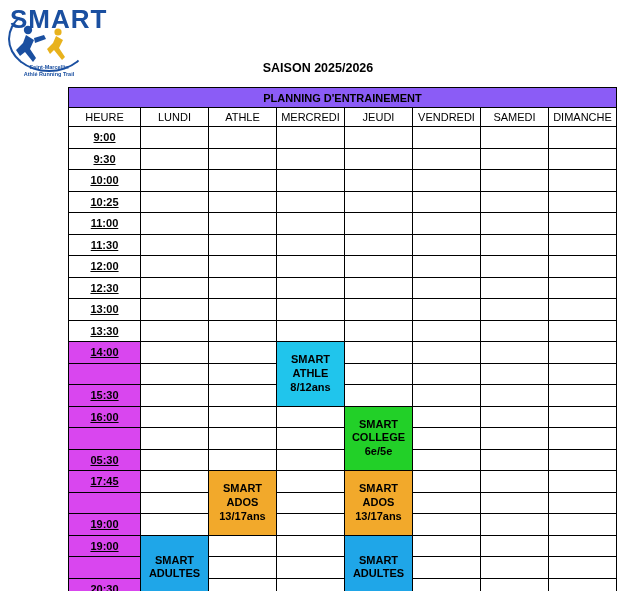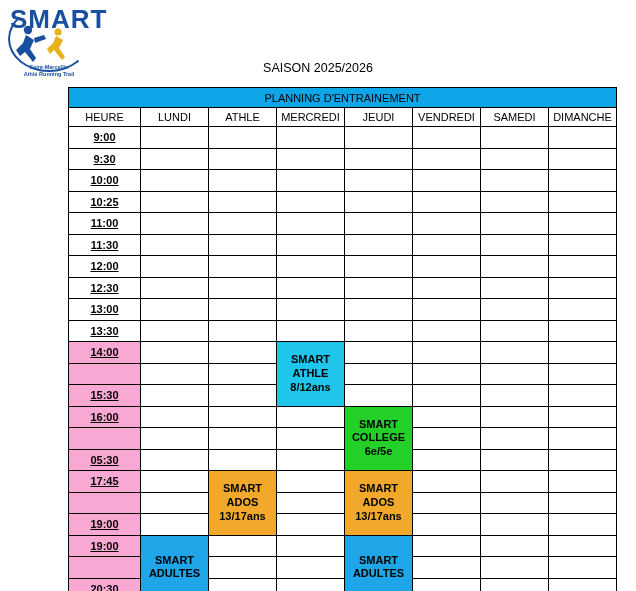--- a/index.html
+++ b/index.html
@@ -58,21 +58,21 @@
   }
 
   
   #season-title {
     position: absolute;
     left: 0;
     top: 61px;
     width: 636px;
     text-align: center;
     font-size: 12.5px;
-    font-weight: normal;
+    font-weight: bold;
     color: #000;
   }
 
   
   table.planning {
     position: absolute;
     left: 68px;
     top: 87px;
     border-collapse: collapse;
     table-layout: fixed;
@@ -82,39 +82,39 @@
     border: 1px solid #000;
     padding: 0;
     font-size: 11px;
     text-align: center;
     vertical-align: middle;
     color: #000;
     box-sizing: border-box;
   }
   .banner {
     height: 20px;
-    font-weight: normal;
+    font-weight: bold;
     font-size: 12px;
-    background: #0ea5e9;
+    background: #8b5cf6;
   }
   .colhead {
     height: 19px;
     font-weight: normal;
     font-size: 11px;
     background: #ffffff;
   }
   .hour-cell {
     width: 72px;
     height: 21.5px;
     font-weight: bold;
     font-size: 11px;
     background: #ffffff;
     text-decoration: underline;
   }
-  .hour-cell.grey { background: #f9a8d4; }
+  .hour-cell.grey { background: #d946ef; }
   .hour-cell.blank { color: transparent; }
   .day-cell {
     width: 68px;
     height: 21.5px;
     background: #ffffff;
   }
   .ev {
     font-weight: bold;
     font-size: 10.5px;
     line-height: 1.25;

